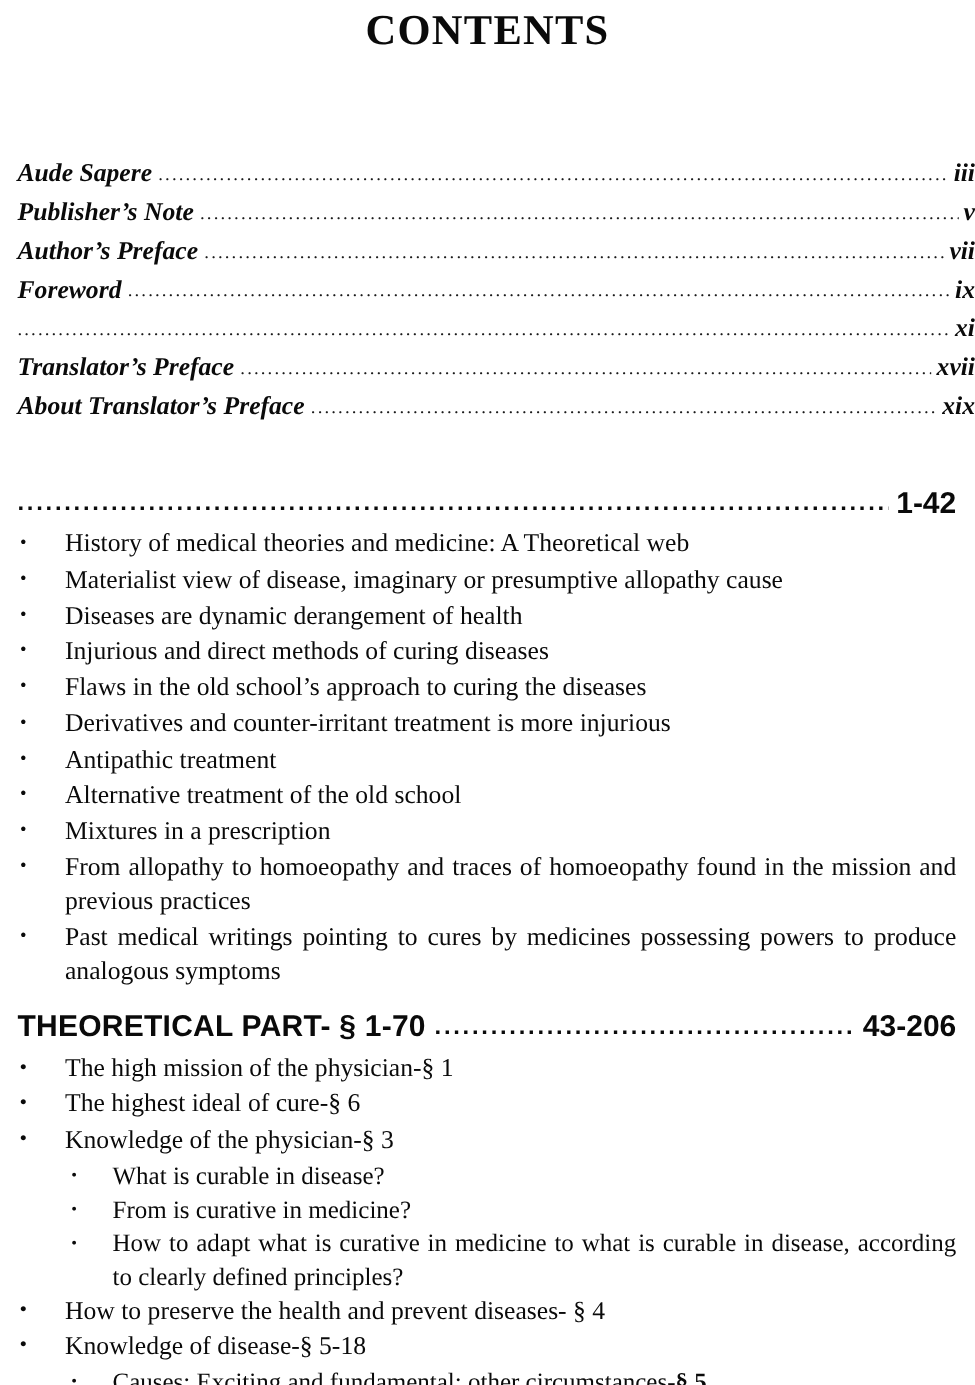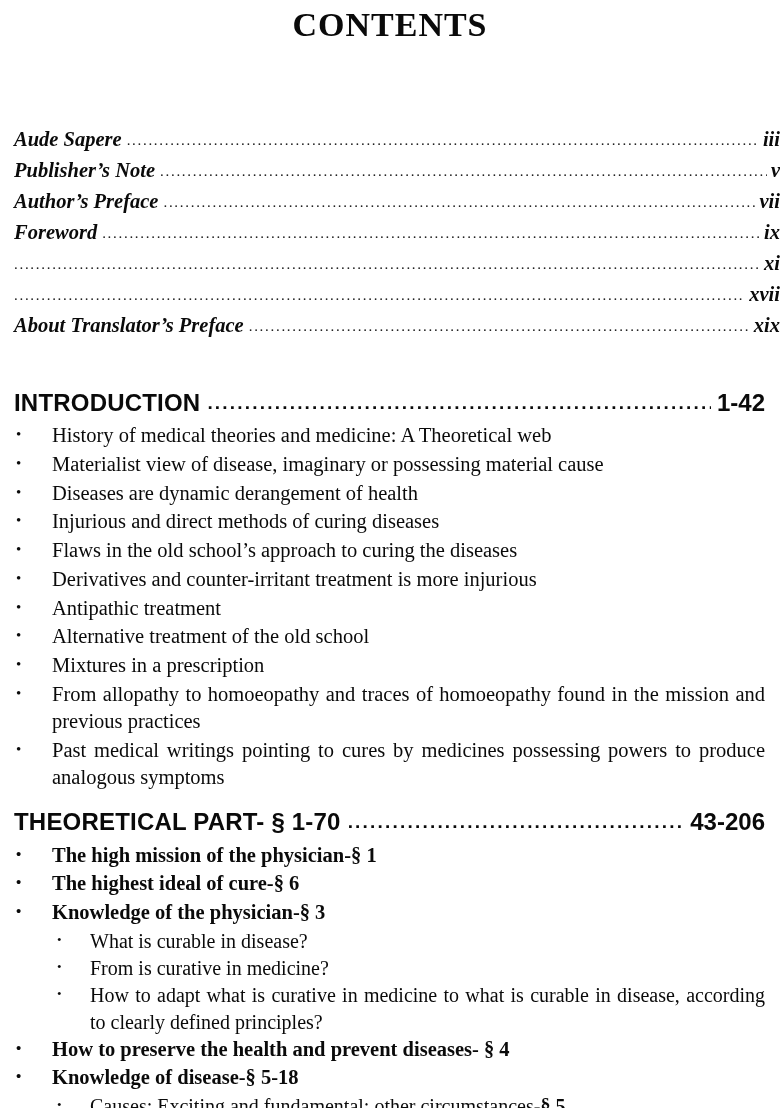--- a/index.html
+++ b/index.html
@@ -122,21 +122,21 @@
     line-height: 1.72;
   }
   .bullet-text {
     flex: 1 1 auto;
     text-align: justify;
     text-justify: inter-word;
   }
   .bullet-text.nojustify { text-align: left; }
 
   
-  .bullet-item.bold > .bullet-text { font-weight: bold; }
+  .bullet-item.bold > .bullet-text { font-weight: normal; }
   .bullet-item.bold > .bullet-mark { font-weight: bold; }
 
   
   .bullets.level2 {
     padding-left: 41px;
     margin-top: 1px;
   }
   .bullets.level2 .bullet-item {
     font-size: 20px;
     margin-bottom: 0.5px;
@@ -174,44 +174,44 @@
       <div class="fm-row">
         <span class="fm-label">Foreword</span>
         <span class="fm-leader">...................................................................................................................................................................</span>
         <span class="fm-page">ix</span>
       </div>
       <div class="fm-row">
         <span class="fm-leader">...................................................................................................................................................................</span>
         <span class="fm-page">xi</span>
       </div>
       <div class="fm-row">
+        <span class="fm-label">Translator’s Preface</span>
         <span class="fm-leader">...................................................................................................................................................................</span>
         <span class="fm-page">xvii</span>
       </div>
       <div class="fm-row">
         <span class="fm-label">About Translator’s Preface</span>
         <span class="fm-leader">...................................................................................................................................................................</span>
         <span class="fm-page">xix</span>
       </div>
     </div>
 
   <div id="introduction-section">
       <div class="section-head">
-        <span class="sh-label">INTRODUCTION</span>
         <span class="sh-leader">............................................................................................................................</span>
         <span class="sh-page">1-42</span>
       </div>
       <ul class="bullets level1">
         <li class="bullet-item">
           <span class="bullet-mark">•</span>
           <span class="bullet-text nojustify">History of medical theories and medicine: A Theoretical web</span>
         </li>
         <li class="bullet-item">
           <span class="bullet-mark">•</span>
-          <span class="bullet-text nojustify">Materialist view of disease, imaginary or possessing material cause</span>
+          <span class="bullet-text nojustify">Materialist view of disease, imaginary or presumptive allopathy cause</span>
         </li>
         <li class="bullet-item">
           <span class="bullet-mark">•</span>
           <span class="bullet-text nojustify">Diseases are dynamic derangement of health</span>
         </li>
         <li class="bullet-item">
           <span class="bullet-mark">•</span>
           <span class="bullet-text nojustify">Injurious and direct methods of curing diseases</span>
         </li>
         <li class="bullet-item">

